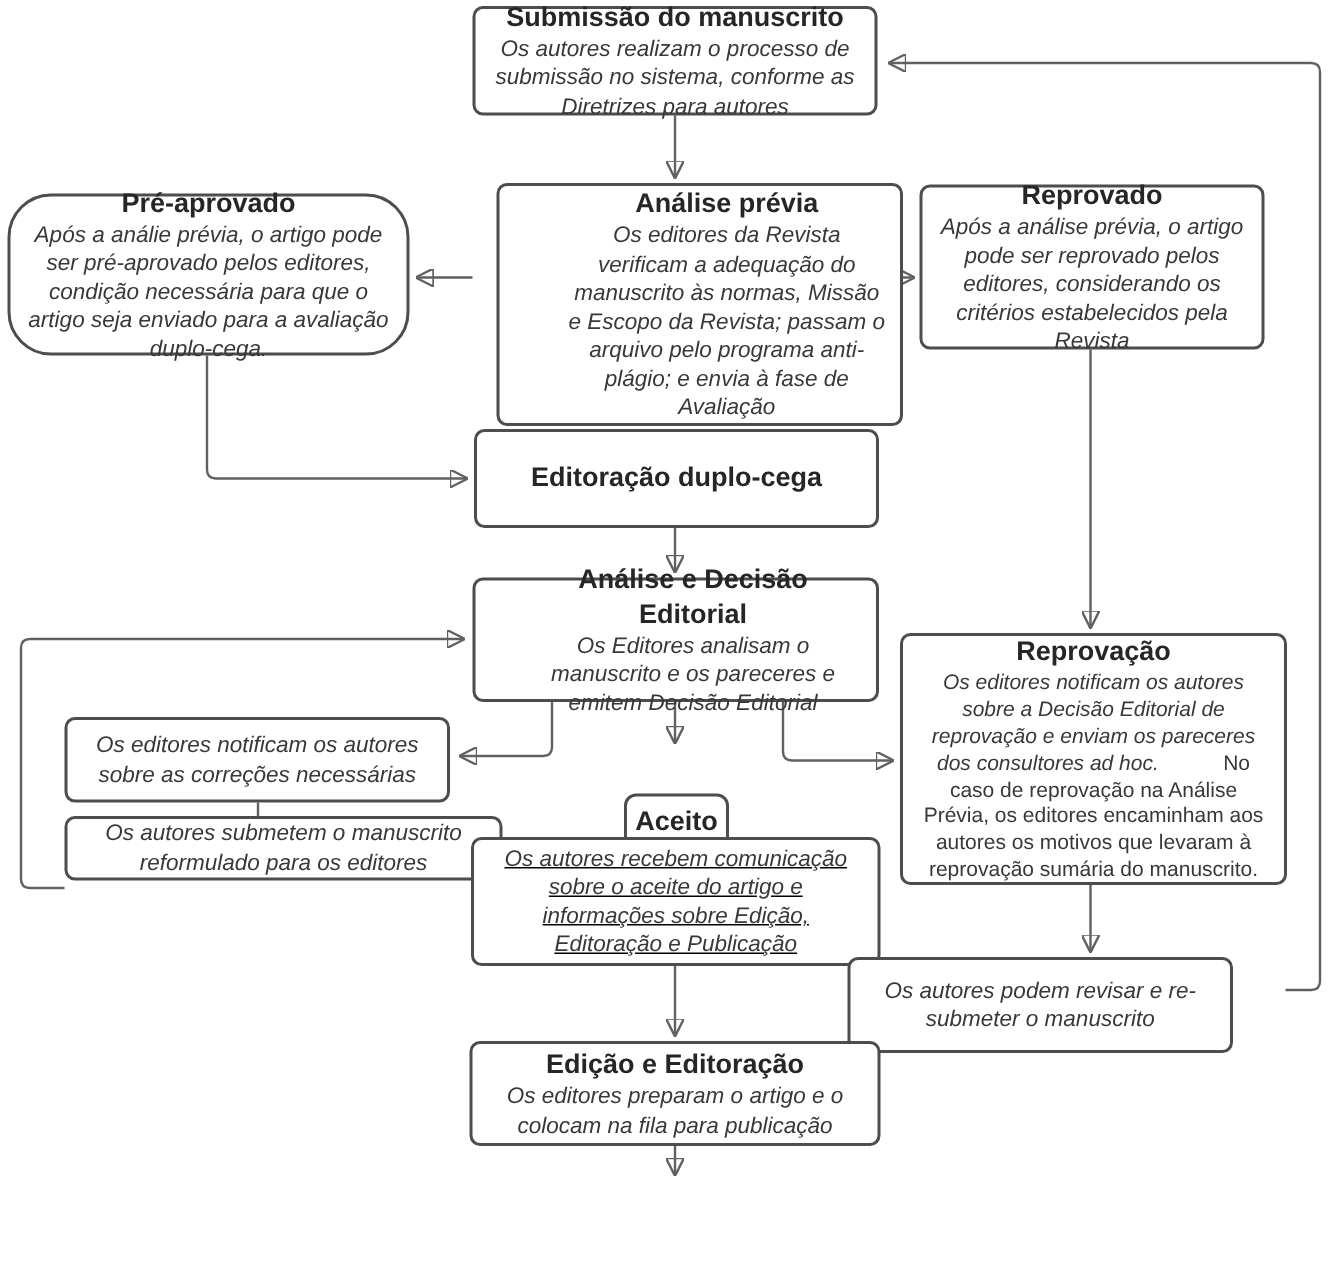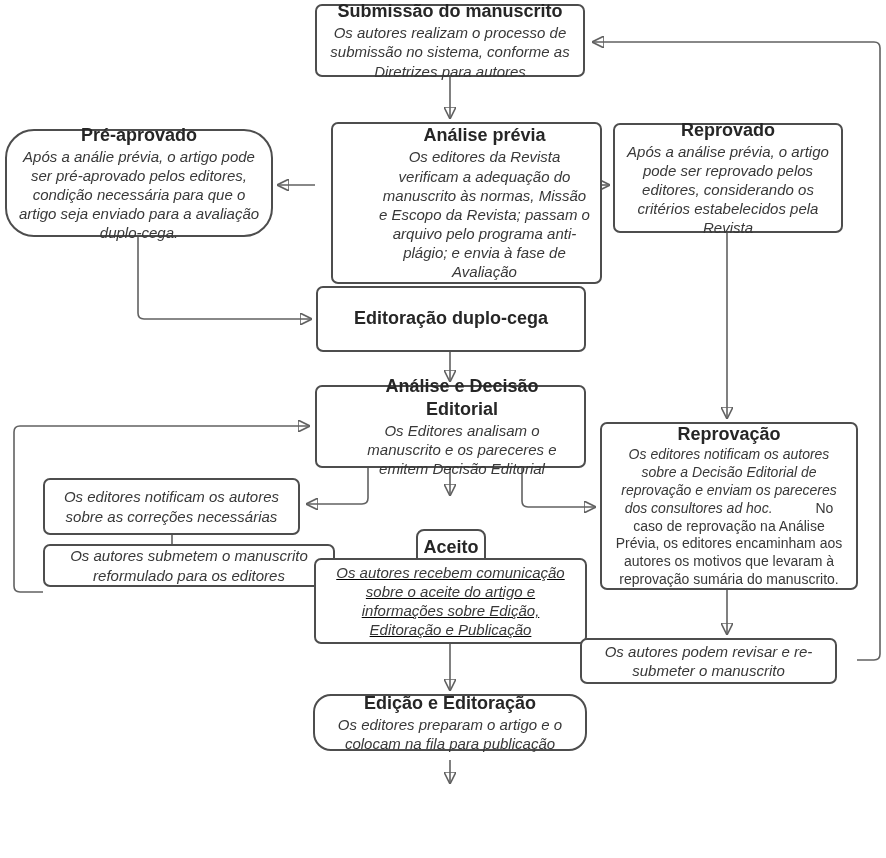--- a/index.html
+++ b/index.html
@@ -104,23 +104,23 @@
 
   <div class="node" style="left:314px;top:558px;width:273px;height:86px;text-decoration:underline;">
     <div class="body">Os autores recebem comunicação sobre o aceite do artigo e informações sobre Edição, Editoração e Publicação</div>
   </div>
 
   <div class="node" style="left:600px;top:422px;width:258px;height:168px;align-items:center;">
     <div class="title">Reprovação</div>
     <div class="mixed"><span class="it">Os editores notificam os autores sobre a Decisão Editorial de reprovação e enviam os pareceres dos consultores ad hoc.</span><span class="rm"> No caso de reprovação na Análise Prévia, os editores encaminham aos autores os motivos que levaram à reprovação sumária do manuscrito.</span></div>
   </div>
 
-  <div class="node" style="left:580px;top:638px;width:257px;height:46px;">
+  <div class="node" style="left:565px;top:638px;width:257px;height:64px;">
     <div class="body">Os autores podem revisar e re-submeter o manuscrito</div>
   </div>
 
-  <div class="node" style="left:313px;top:694px;width:274px;height:57px;border-radius:18px;">
+  <div class="node" style="left:313px;top:694px;width:274px;height:70px;">
     <div class="title">Edição e Editoração</div>
     <div class="body">Os editores preparam o artigo e o colocam na fila para publicação</div>
   </div>
 
 
 </div>
 
 </body></html>

